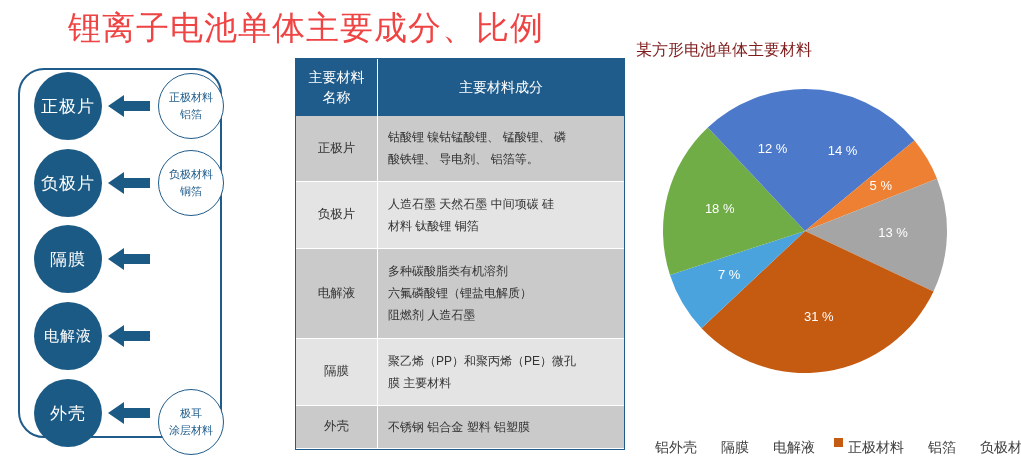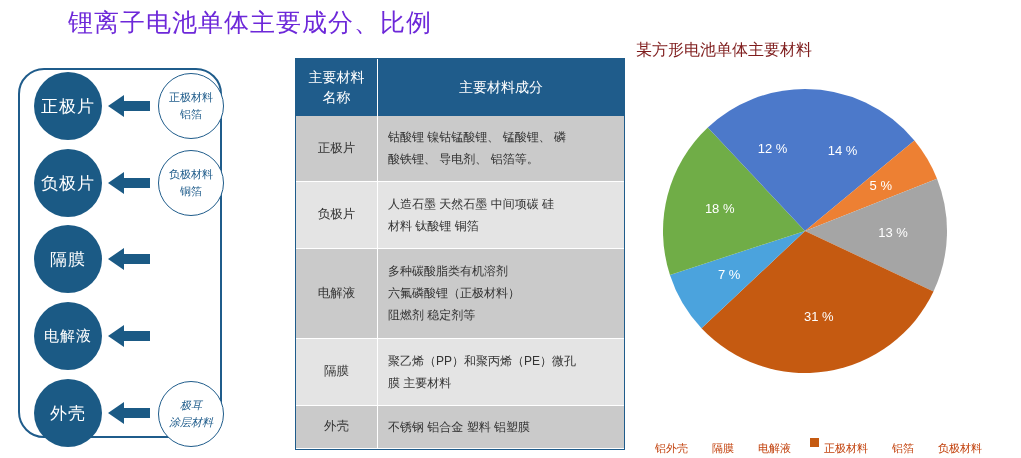--- a/index.html
+++ b/index.html
@@ -8,21 +8,21 @@
     background:#ffffff;
     font-family:"Liberation Sans","DejaVu Sans",sans-serif;
     overflow:hidden;
     position:relative;
   }
   #stage{position:absolute;left:0;top:0;width:1021px;height:458px;}
 
   
   .page-title{
     position:absolute;left:68px;top:6px;
-    font-size:25px;color:#6d28d9;letter-spacing:1px;
+    font-size:33px;color:#ef4444;letter-spacing:1px;
     white-space:nowrap;
   }
 
   
   #diagram{position:absolute;left:8px;top:58px;width:255px;height:392px;}
   .bracket{
     position:absolute;left:10px;top:10px;width:204px;height:370px;
     border:2px solid #1F5C8B;border-radius:26px;
     box-sizing:border-box;
   }
@@ -82,21 +82,21 @@
     text-anchor:middle;dominant-baseline:middle;
   }
   .legend{
     position:absolute;left:14px;top:396px;width:371px;height:24px;
     display:flex;align-items:center;gap:19px;
     white-space:nowrap;overflow:hidden;
   }
   .legend-item{display:flex;align-items:center;gap:5px;}
   .legend-swatch{width:9px;height:9px;display:inline-block;}
   .legend-swatch.hidden{visibility:hidden;width:0;height:0;}
-  .legend-label{font-size:11px;color:#c2410c;margin-top:12px;}
+  .legend-label{font-size:14px;color:#404040;margin-top:12px;}
 </style>
 </head>
 <body>
 
 <div id="stage">
 
   <div class="page-title">锂离子电池单体主要成分、比例</div>
 
   <div id="diagram">
     <div class="bracket"></div>
@@ -134,21 +134,21 @@
     </div>
 
     <div class="mat" style="left:150px;top:15px;">
       <span>正极材料</span>
       <span>铝箔</span>
     </div>
     <div class="mat" style="left:150px;top:92px;">
       <span>负极材料</span>
       <span>铜箔</span>
     </div>
-    <div class="mat" style="left:150px;top:323px;font-style:italic;">
+    <div class="mat" style="left:150px;top:331px;">
       <span>极耳</span>
       <span>涂层材料</span>
     </div>
   </div>
 
   <div id="table-wrap">
     <table class="mat-table">
       <thead>
         <tr>
           <th style="width:73px;">
@@ -170,22 +170,22 @@
           <td class="name">负极片</td>
           <td>
             <div>人造石墨  天然石墨  中间项碳  硅</div>
             <div>材料  钛酸锂  铜箔</div>
           </td>
         </tr>
         <tr class="shade-a">
           <td class="name">电解液</td>
           <td>
             <div>多种碳酸脂类有机溶剂</div>
-            <div>六氟磷酸锂（正极材料）</div>
-            <div>阻燃剂  稳定剂等</div>
+            <div>六氟磷酸锂（锂盐电解质）</div>
+            <div>阻燃剂  人造石墨</div>
           </td>
         </tr>
         <tr class="shade-b">
           <td class="name">隔膜</td>
           <td>
             <div>聚乙烯（PP）和聚丙烯（PE）微孔</div>
             <div>膜  主要材料</div>
           </td>
         </tr>
         <tr class="shade-a">

